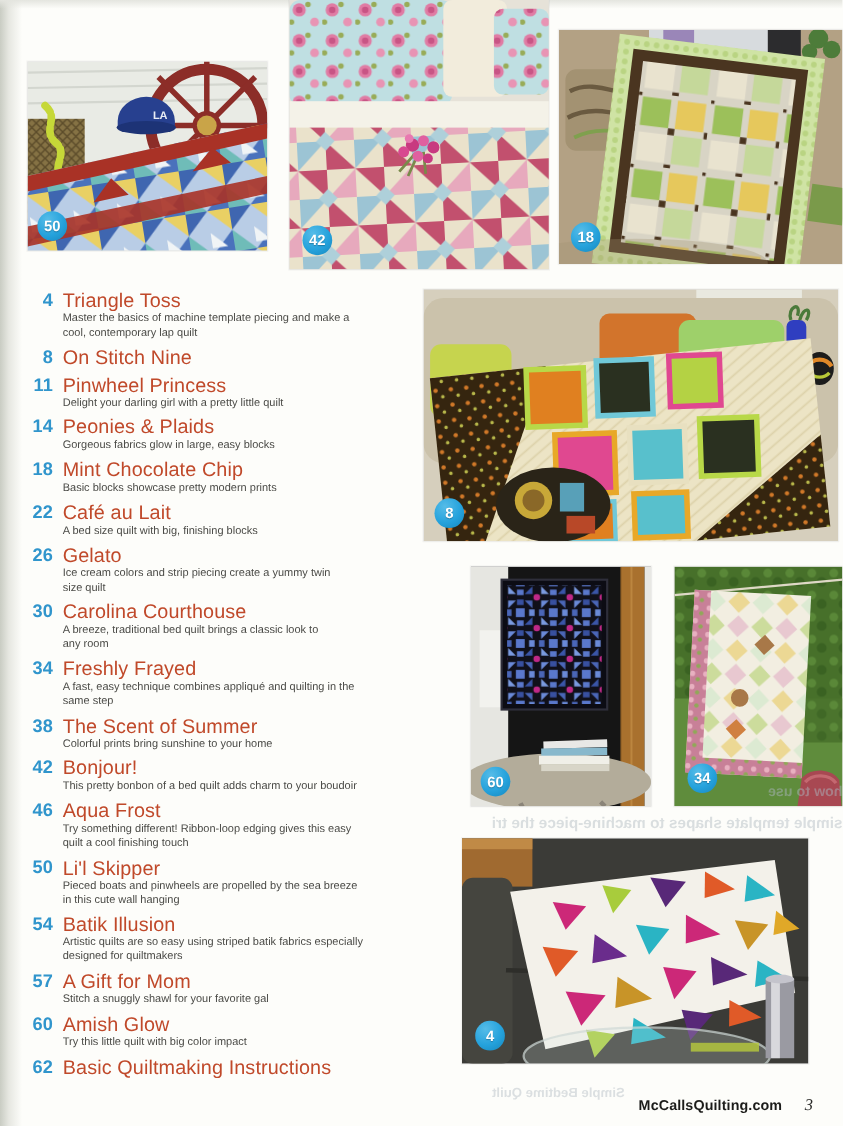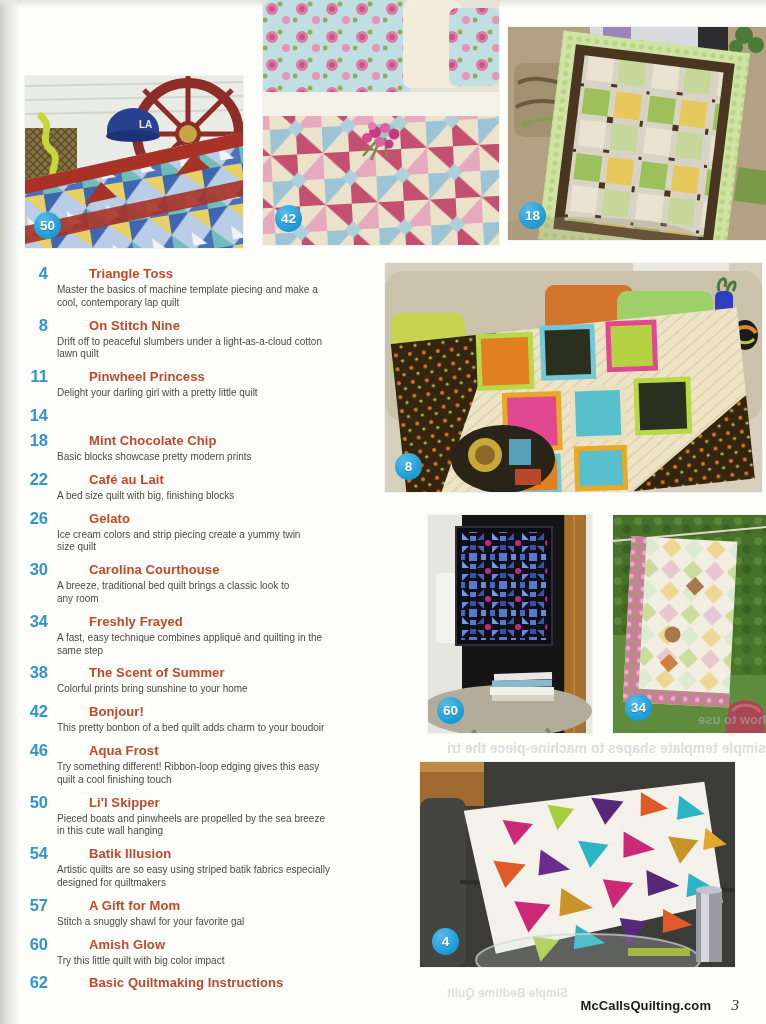--- a/index.html
+++ b/index.html
@@ -11,21 +11,21 @@
   }
   
   .scan-edge-left{position:absolute;left:0;top:0;width:20px;height:1024px;
     background:linear-gradient(90deg,#c9ccc3 0%,#e6e7e1 40%,rgba(253,253,250,0) 100%);pointer-events:none;}
   .scan-edge-top{position:absolute;left:0;top:0;width:766px;height:8px;
     background:linear-gradient(180deg,#e4e5df 0%,rgba(253,253,250,0) 100%);pointer-events:none;}
 
   .photo{position:absolute;overflow:hidden;background:#ddd;box-shadow:0 0 0 1px rgba(0,0,0,0.04);}
   .photo svg{display:block;width:100%;height:100%;}
 
-  .photo-50{left:25px;top:76px;width:218px;height:172px;}
+  .photo-50{left:25px;top:56px;width:218px;height:172px;}
   .photo-42{left:263px;top:0px;width:236px;height:245px;}
   .photo-18{left:508px;top:27px;width:258px;height:213px;}
   .photo-8{left:385px;top:263px;width:377px;height:229px;}
   .photo-60{left:428px;top:515px;width:164px;height:218px;}
   .photo-34{left:613px;top:515px;width:153px;height:218px;}
   .photo-4{left:420px;top:762px;width:315px;height:205px;}
 
   .badge{
     position:absolute;width:27px;height:27px;border-radius:50%;
     background:radial-gradient(circle at 35% 28%, #55bce8 0%, var(--badge_color,#25a2dc) 55%, #1687bd 100%);
@@ -38,21 +38,21 @@
   .badge-8{left:10px;bottom:12px;}
   .badge-60{left:9px;bottom:9px;}
   .badge-34{left:12px;bottom:12px;}
   .badge-4{left:12px;bottom:12px;}
 
   .toc{position:absolute;left:22px;top:264px;width:372px;}
   .toc-entry{display:flex;gap:9px;margin-bottom:6px;}
   .toc-num{flex:none;width:26px;text-align:right;
     color:var(--number_color,#3095cc);font-weight:bold;font-size:16.5px;line-height:19px;}
   .toc-text{min-width:0;}
-  .toc-title{color:var(--title_color,#c0492a);font-weight:bold;font-size:13px;line-height:19px;letter-spacing:0.1px;margin-left:32px;}
+  .toc-title{color:var(--title_color,#c0492a);font-weight:normal;font-size:18px;line-height:19px;letter-spacing:0.1px;}
   .toc-desc{color:#4a4a46;font-size:10px;line-height:12.8px;margin-top:1px;max-width:338px;white-space:pre-line;}
 
   .footer{position:absolute;top:996px;right:27px;white-space:nowrap;}
   .footer-site{color:#1c1c1a;font-size:13px;font-weight:bold;letter-spacing:0.1px;}
   .footer-page{display:inline-block;margin-left:16px;color:#2a2a28;font-size:15px;
     font-family:"Liberation Serif", serif;font-style:italic;}
 
   
   .ghost{position:absolute;color:#aab4bc;opacity:0.5;transform:scaleX(-1);
     filter:blur(0.4px);font-weight:bold;pointer-events:none;}
@@ -404,35 +404,37 @@
       <div class="toc-title">Triangle Toss</div>
       <div class="toc-desc">Master the basics of machine template piecing and make a
 cool, contemporary lap quilt</div>
     </div>
   </div>
 
   <div class="toc-entry">
     <div class="toc-num">8</div>
     <div class="toc-text">
       <div class="toc-title">On Stitch Nine</div>
-      <div class="toc-desc">Drift off to peaceful slumbers under a light-as-a-cloud cotton
-lawn quilt</div>
     </div>
   </div>
 
   <div class="toc-entry">
     <div class="toc-num">11</div>
     <div class="toc-text">
       <div class="toc-title">Pinwheel Princess</div>
       <div class="toc-desc">Delight your darling girl with a pretty little quilt</div>
     </div>
   </div>
 
   <div class="toc-entry">
     <div class="toc-num">14</div>
+    <div class="toc-text">
+      <div class="toc-title">Peonies &amp; Plaids</div>
+      <div class="toc-desc">Gorgeous fabrics glow in large, easy blocks</div>
+    </div>
   </div>
 
   <div class="toc-entry">
     <div class="toc-num">18</div>
     <div class="toc-text">
       <div class="toc-title">Mint Chocolate Chip</div>
       <div class="toc-desc">Basic blocks showcase pretty modern prints</div>
     </div>
   </div>
 

